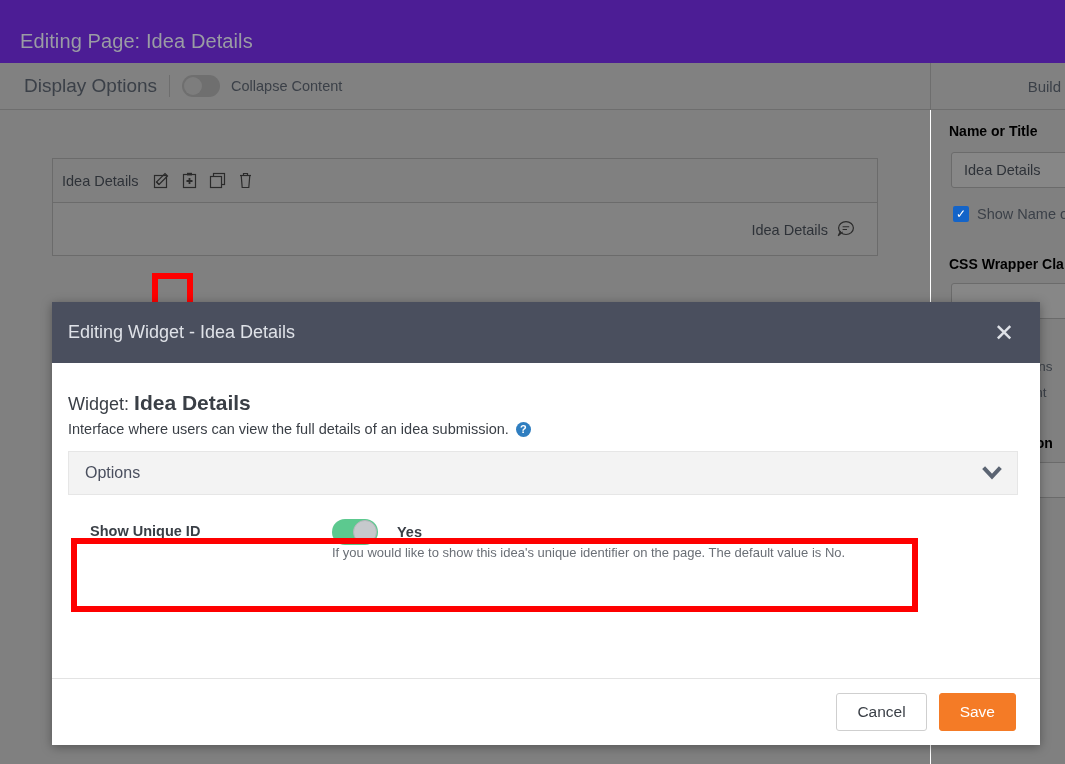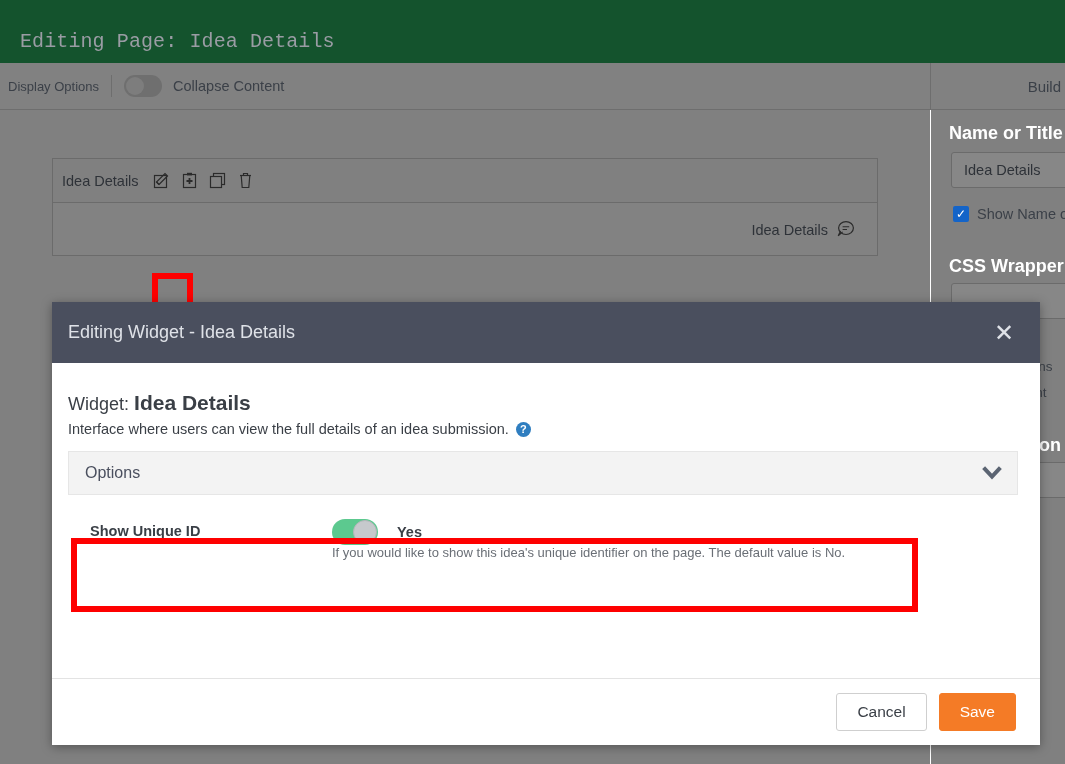--- a/index.html
+++ b/index.html
@@ -17,24 +17,23 @@
     height: 764px;
     background: #ffffff;
     overflow: hidden;
   }
 
   
   .topbar {
     position: absolute;
     left: 0; top: 0;
     width: 1065px; height: 82px;
-    background: #14532d;
-    display: flex;
-    align-items: center;
-    font-family: Liberation Mono, monospace;
+    background: #4c1d95;
+    display: flex;
+    align-items: center;
   }
   .topbar-title {
     color: #9a9ca4;
     font-size: 20px;
     padding-left: 20px;
     letter-spacing: .1px;
     white-space: nowrap;
   }
 
   
@@ -42,22 +41,22 @@
     position: absolute;
     left: 0; top: 63px;
     width: 1065px; height: 47px;
     background: #818181;
     border-bottom: 1px solid #6e6e6e;
     display: flex;
     align-items: center;
   }
   .toolbar-label {
     color: #3b4048;
-    font-size: 13px;
-    padding-left: 8px;
+    font-size: 19px;
+    padding-left: 24px;
     white-space: nowrap;
   }
   .toolbar-divider {
     width: 1px; height: 22px;
     background: #6e6e6e;
     margin: 0 12px;
   }
   .toggle-pill {
     position: relative;
     width: 38px; height: 22px;
@@ -163,23 +162,23 @@
   
   .sidepanel {
     position: absolute;
     left: 931px; top: 110px;
     width: 134px; height: 654px;
     background: #808080;
     overflow: hidden;
   }
   .sp-field-label {
     position: absolute;
-    font-size: 18px;
+    font-size: 14px;
     font-weight: bold;
-    color: #ffffff;
+    color: #000000;
     white-space: nowrap;
   }
   .sp-input {
     position: absolute;
     height: 36px;
     border: 1px solid #6b6b6b;
     border-radius: 3px;
     background: #878787;
     display: flex;
     align-items: center;

